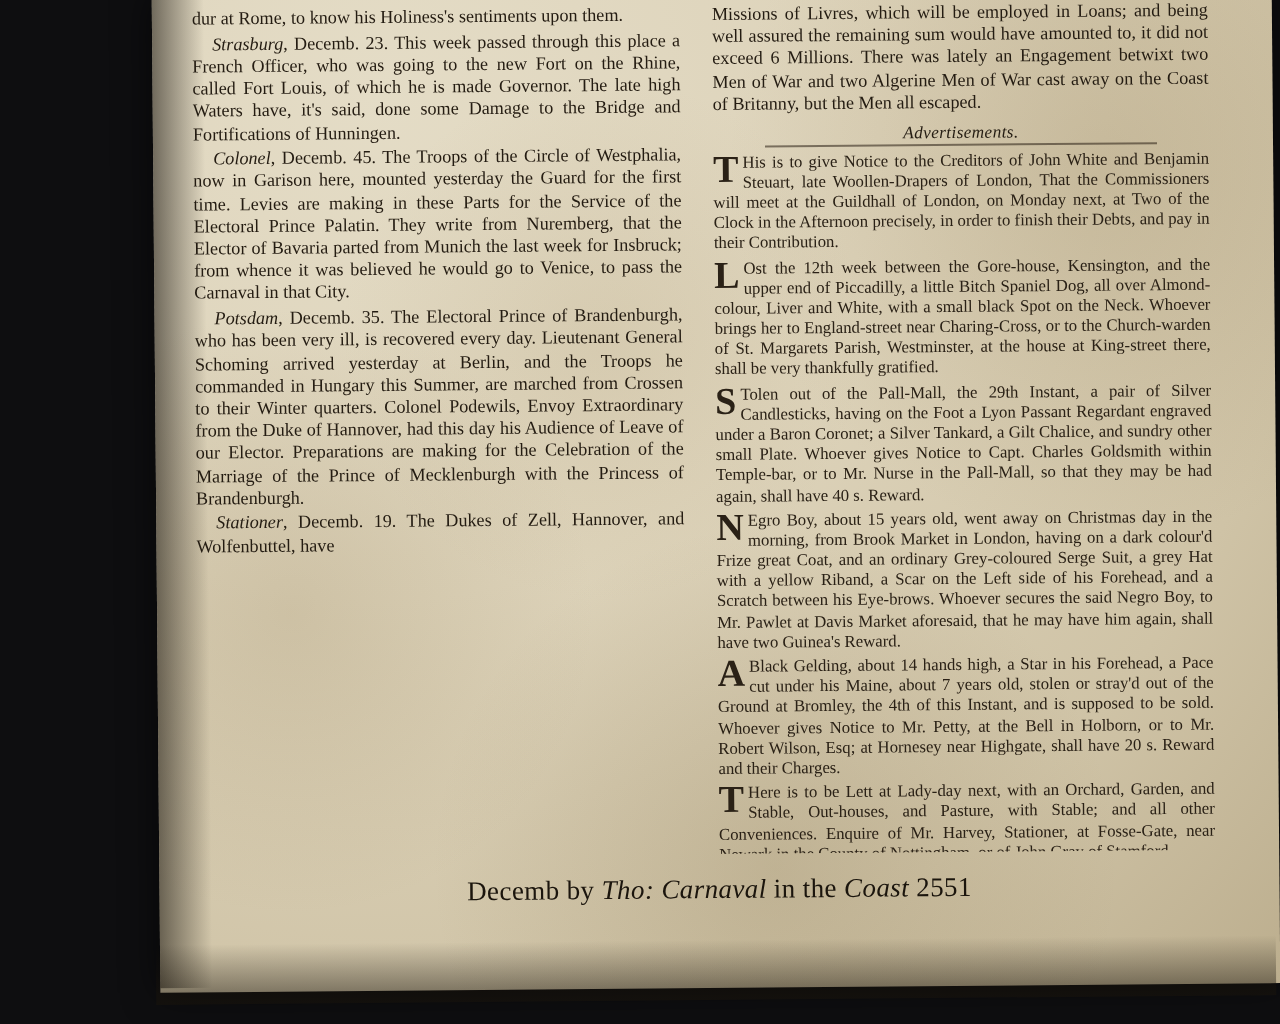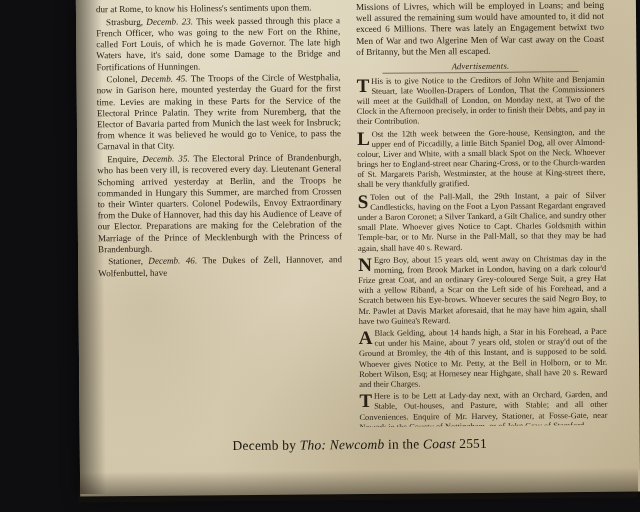--- a/index.html
+++ b/index.html
@@ -104,22 +104,22 @@
   }
   .para.first { text-indent: 0; }
   .dateline {
     font-size: 9.1px;
     line-height: 11.2px;
     text-align: justify;
     margin: 0 0 1.5px 0;
     color: #241c12;
     text-indent: 10px;
   }
-  .it { font-style: italic; }
-  .place { }
+  .it { }
+  .place { font-style: italic; }
   .sect-head {
     text-align: center;
     font-style: italic;
     font-size: 8.6px;
     margin: 4px 0 1px 0;
     letter-spacing: 0.2px;
     color: #241c12;
   }
   .rule {
     border: none;
@@ -172,28 +172,28 @@
             <span>This week passed through this place a French Officer, who was going to the new Fort on the Rhine, called Fort Louis, of which he is made Governor. The late high Waters have, it's said, done some Damage to the Bridge and Fortifications of Hunningen.</span>
           </p>
 
           <p class="dateline">
             <span class="place">Colonel</span>,
             <span class="it">Decemb. 45.</span>
             <span>The Troops of the Circle of Westphalia, now in Garison here, mounted yesterday the Guard for the first time. Levies are making in these Parts for the Service of the Electoral Prince Palatin. They write from Nuremberg, that the Elector of Bavaria parted from Munich the last week for Insbruck; from whence it was believed he would go to Venice, to pass the Carnaval in that City.</span>
           </p>
 
           <p class="dateline">
-            <span class="place">Enquire</span>,
+            <span class="place">Potsdam</span>,
             <span class="it">Decemb. 35.</span>
             <span>The Electoral Prince of Brandenburgh, who has been very ill, is recovered every day. Lieutenant General Schoming arrived yesterday at Berlin, and the Troops he commanded in Hungary this Summer, are marched from Crossen to their Winter quarters. Colonel Podewils, Envoy Extraordinary from the Duke of Hannover, had this day his Audience of Leave of our Elector. Preparations are making for the Celebration of the Marriage of the Prince of Mecklenburgh with the Princess of Brandenburgh.</span>
           </p>
 
           <p class="dateline">
             <span class="place">Stationer</span>,
-            <span class="it">Decemb. 46.</span>
+            <span class="it">Decemb. 19.</span>
             <span>The Dukes of Zell, Hannover, and Wolfenbuttel, have</span>
           </p>
         </div>
 
         <div class="col right">
           <p class="para first">Missions of Livres, which will be employed in Loans; and being well assured the remaining sum would have amounted to, it did not exceed 6 Millions. There was lately an Engagement betwixt two Men of War and two Algerine Men of War cast away on the Coast of Britanny, but the Men all escaped.</p>
 
           <div class="sect-head">Advertisements.</div>
           <hr class="rule">
 
@@ -224,21 +224,21 @@
 
           <p class="ad">
             <span class="dropcap">T</span>
             <span>Here is to be Lett at Lady-day next, with an Orchard, Garden, and Stable, Out-houses, and Pasture, with Stable; and all other Conveniences. Enquire of Mr. Harvey, Stationer, at Fosse-Gate, near Newark in the County of Nottingham, or of John Gray of Stamford.</span>
           </p>
         </div>
       </div>
 
       <div class="imprint">
         <span>Decemb by</span>
-        <span class="it">Tho: Newcomb</span>
+        <span class="it">Tho: Carnaval</span>
         <span>in the</span>
         <span class="it">Coast</span>
         <span>2551</span>
       </div>
 
     </div>
   </div>
 
   <div class="gutter"></div>
   <div class="edge-bottom"></div>

